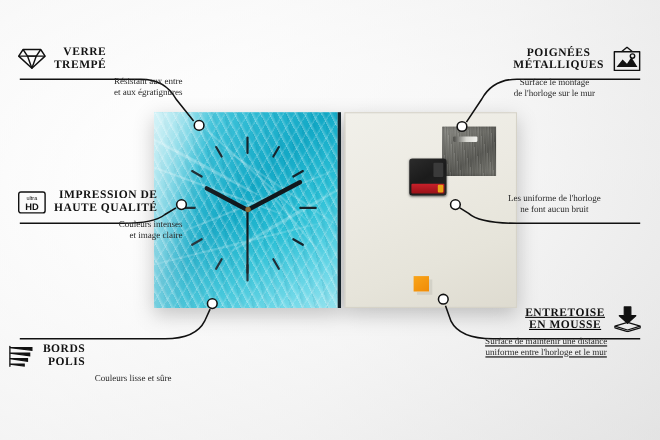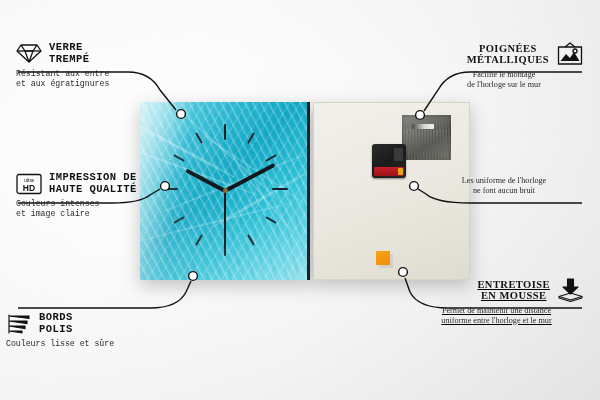--- a/index.html
+++ b/index.html
@@ -109,21 +109,21 @@
   .callout .title{
     font-weight:700; font-size:10.5px; line-height:11.5px;
     letter-spacing:.45px; color:#121212; text-transform:uppercase;
     white-space:pre-line;
   }
   .callout .sub{
     font-size:8.2px; line-height:9.6px; color:#2a2a2a;
     white-space:pre-line; padding-top:4px;
   }
   .callout.left .head{ justify-content:flex-start; }
-  .callout.left .title,.callout.left .sub{ text-align:left;font-family:Liberation Mono, monospace; }
+  .callout.left .title,.callout.left .sub{ text-align:right; }
   .callout.right .head{ justify-content:flex-end; }
   .callout.right .title,.callout.right .sub{ text-align:center; }
   .ico{ flex:0 0 auto; display:block; }
 
   #c-verre{ left:16px; top:42px; width:150px; }
   #c-impression{ left:16px; top:172px; width:150px; }
   #c-bords{ left:6px; top:278px; width:150px;margin-top:34px; }
   #c-poignees{ right:16px; top:42px; width:160px; }
   #c-mecanisme{ right:16px; top:172px; width:160px; }
   #c-entretoise{ right:16px; top:278px; width:175px;text-decoration:underline; }
@@ -259,38 +259,38 @@
 MÉTALLIQUES</div>
       <svg class="ico" width="28" height="24" viewBox="0 0 28 24">
         <g fill="none" stroke="#111" stroke-width="1.3" stroke-linejoin="round">
           <path d="M9,5 L14,1 L19,5"></path>
           <rect x="2.5" y="5" width="23" height="17"></rect>
           <path d="M4.5,19 L10,12 L14,16 L18,10 L23.5,19 Z" fill="#111" stroke="none"></path>
           <circle cx="19" cy="9" r="2"></circle>
         </g>
       </svg>
     </div>
-    <div class="sub">Facilite le montage
+    <div class="sub">Surface le montage
 de l'horloge sur le mur</div>
   </div>
 
   <div class="callout right" id="c-mecanisme">
     <div class="sub">Les uniforme de l'horloge
 ne font aucun bruit</div>
   </div>
 
   <div class="callout right" id="c-entretoise">
     <div class="head">
       <div class="title">ENTRETOISE
 EN MOUSSE</div>
       <svg class="ico" width="27" height="24" viewBox="0 0 27 24">
         <g fill="#111" stroke="#111" stroke-width="1.1" stroke-linejoin="round">
           <path d="M10.5,1 H16.5 V9 H21 L13.5,16 L6,9 H10.5 Z"></path>
           <path d="M13.5,15 L25,18.5 L13.5,22 L2,18.5 Z" fill="none"></path>
           <path d="M2,18.5 L2,20 L13.5,23.5 L25,20 L25,18.5" fill="none"></path>
         </g>
       </svg>
     </div>
-    <div class="sub">Permet de maintenir une distance
+    <div class="sub">Surface de maintenir une distance
 uniforme entre l'horloge et le mur</div>
   </div>
 
 </div>
 
 </body></html>

